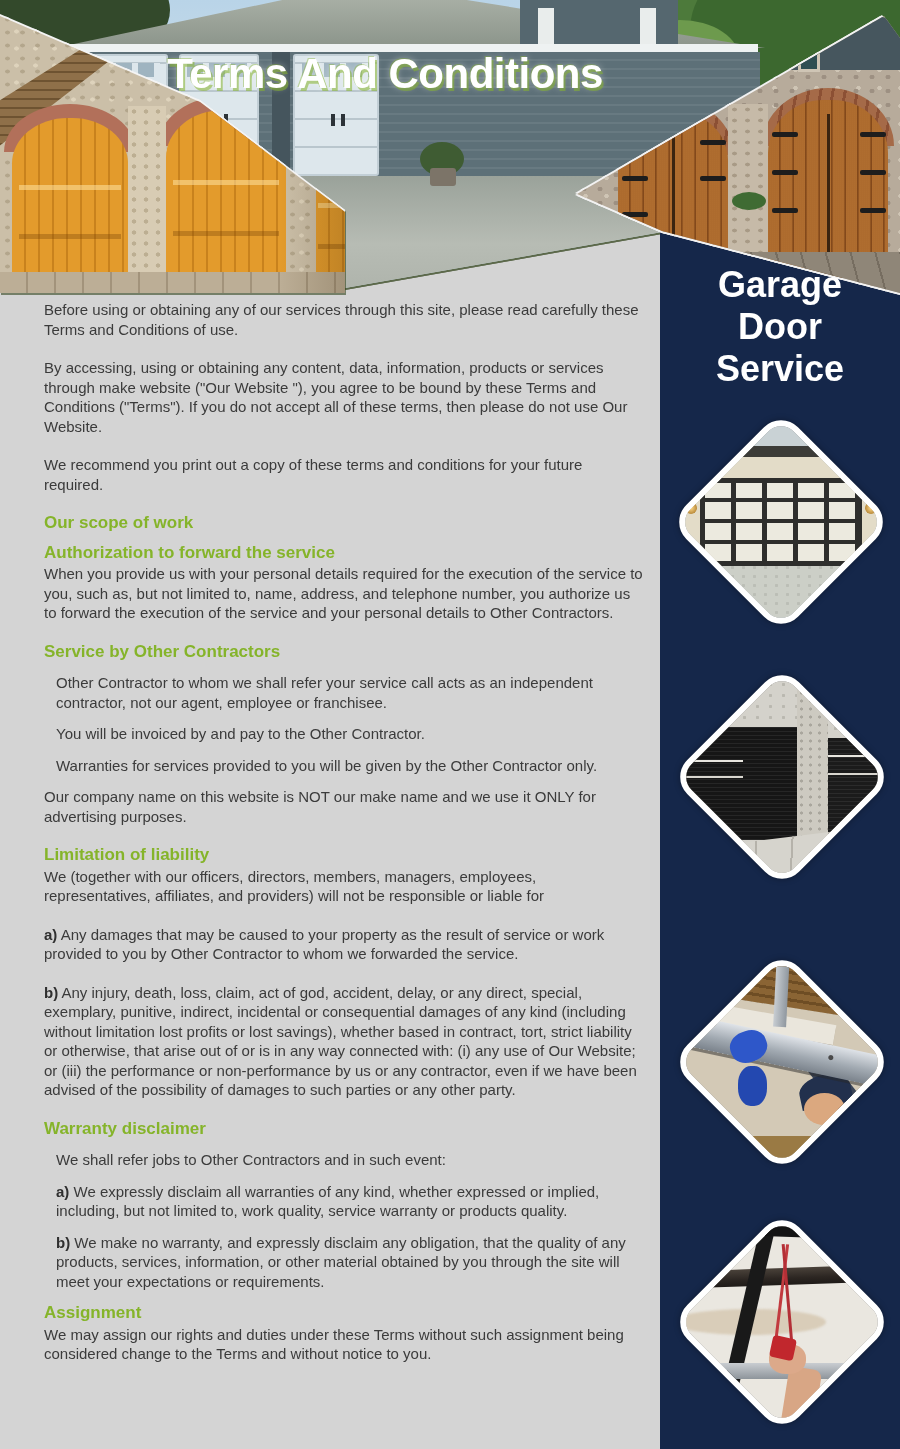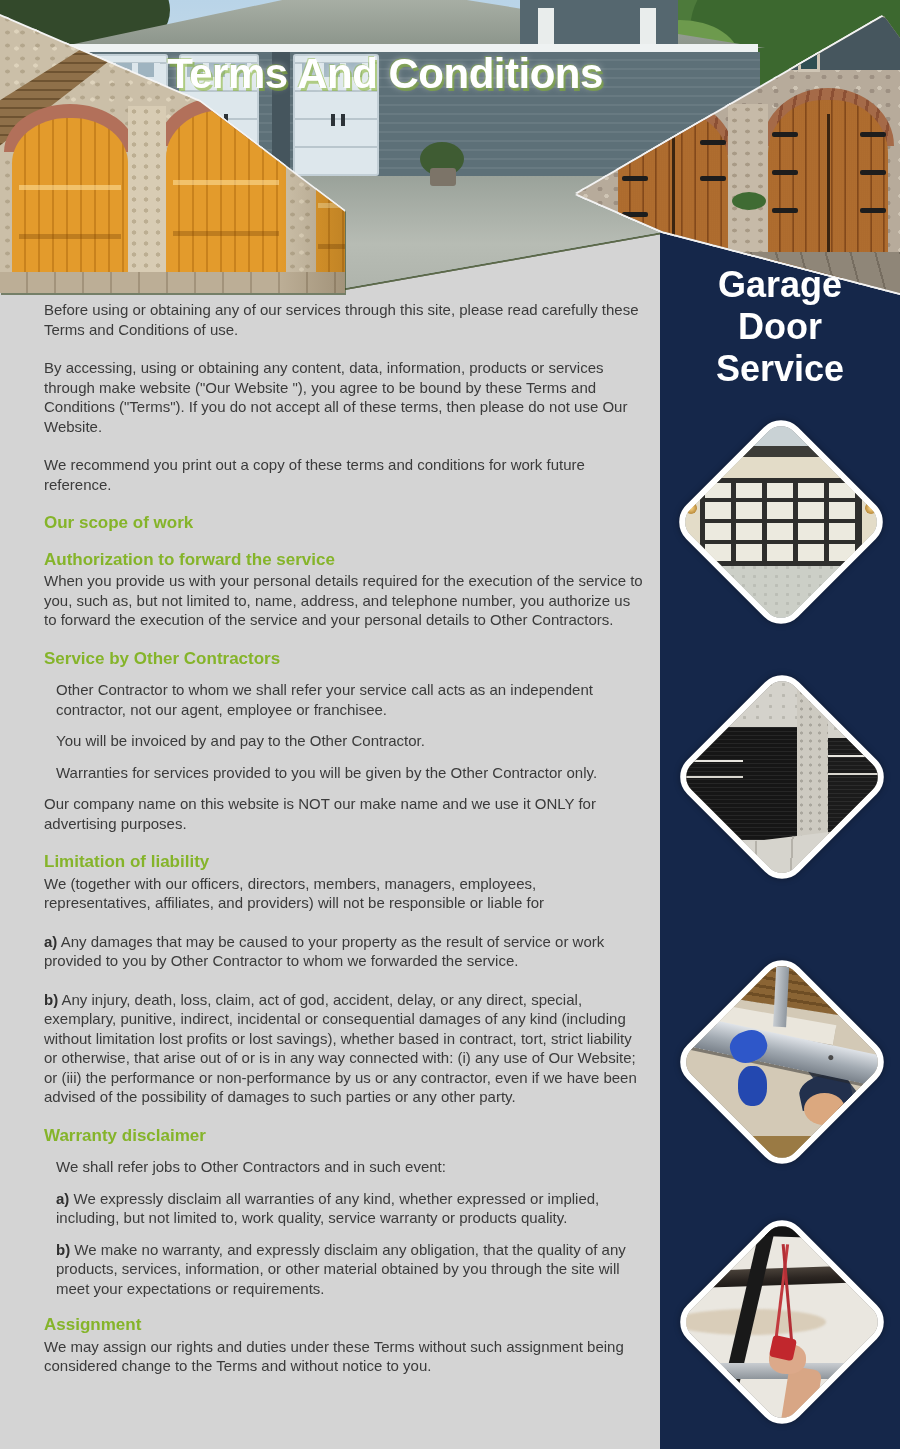--- a/index.html
+++ b/index.html
@@ -177,21 +177,21 @@
   .e-rail { position:absolute; left:0; top:69%; width:100%; height:7%; background:linear-gradient(#c9cdd1,#8e959b); }
   .e-fist { position:absolute; left:44%; top:60%; width:17%; height:14%; border-radius:45%; background:#dca98a; }
   .e-arm { position:absolute; left:51%; top:71%; width:15%; height:32%; transform:rotate(9deg); background:#d8a685; border-radius:8px; }
 
   
   .content { position:absolute; left:44px; top:300px; width:600px; z-index:2;
     font-size:15px; line-height:19.5px; color:#3b3b3b; }
   .content p { margin:0 0 19px; }
   .content p.tight { margin:12px; }
   .content .endgap { margin-bottom:19px; }
-  .sec-h { font-size:17px; font-weight:700; color:#85b42a; margin:17px 0 2px; }
+  .sec-h { font-size:17px; font-weight:700; color:#85b42a; margin:10px 0 2px; }
   b.mk { font-weight:700; color:#2f2f2f; }
 </style>
 </head>
 <body>
 
 <div class="page">
 
   <div class="hero">
     <div class="ph-wrap w-center">
       <div class="ph ph-center">
@@ -325,21 +325,21 @@
       <div class="e-cord2"></div>
       <div class="e-arm"></div>
       <div class="e-fist"></div>
       <div class="e-handle"></div>
     </div>
   </div>
 
   <div class="content">
     <p>Before using or obtaining any of our services through this site, please read carefully these Terms and Conditions of use.</p>
     <p>By accessing, using or obtaining any content, data, information, products or services through make website ("Our Website "), you agree to be bound by these Terms and Conditions ("Terms"). If you do not accept all of these terms, then please do not use Our Website.</p>
-    <p>We recommend you print out a copy of these terms and conditions for work future reference.</p>
+    <p>We recommend you print out a copy of these terms and conditions for your future required.</p>
 
     <h2 class="sec-h">Our scope of work</h2>
 
     <h2 class="sec-h">Authorization to forward the service</h2>
     <p>When you provide us with your personal details required for the execution of the service to you, such as, but not limited to, name, address, and telephone number, you authorize us to forward the execution of the service and your personal details to Other Contractors.</p>
 
     <h2 class="sec-h">Service by Other Contractors</h2>
     <p class="tight">Other Contractor to whom we shall refer your service call acts as an independent contractor, not our agent, employee or franchisee.</p>
     <p class="tight">You will be invoiced by and pay to the Other Contractor.</p>
     <p class="tight endgap">Warranties for services provided to you will be given by the Other Contractor only.</p>

